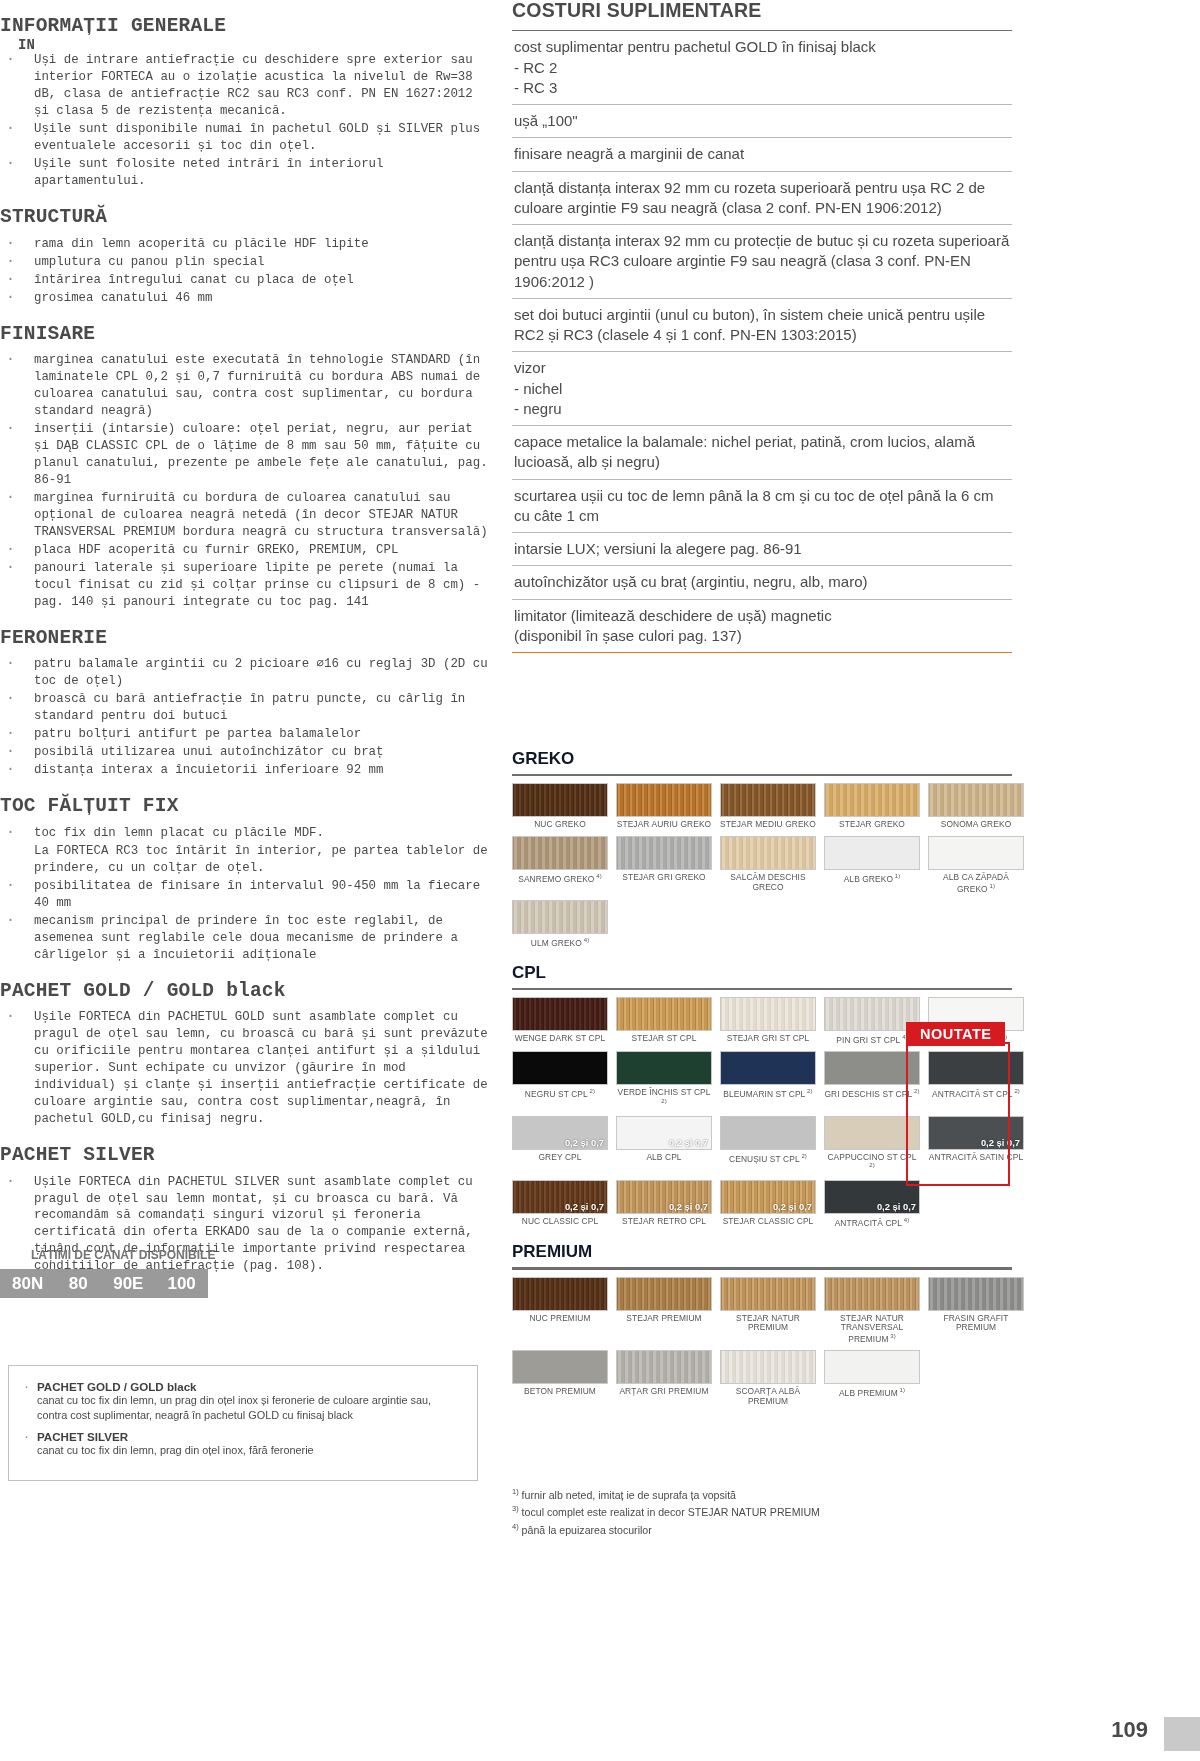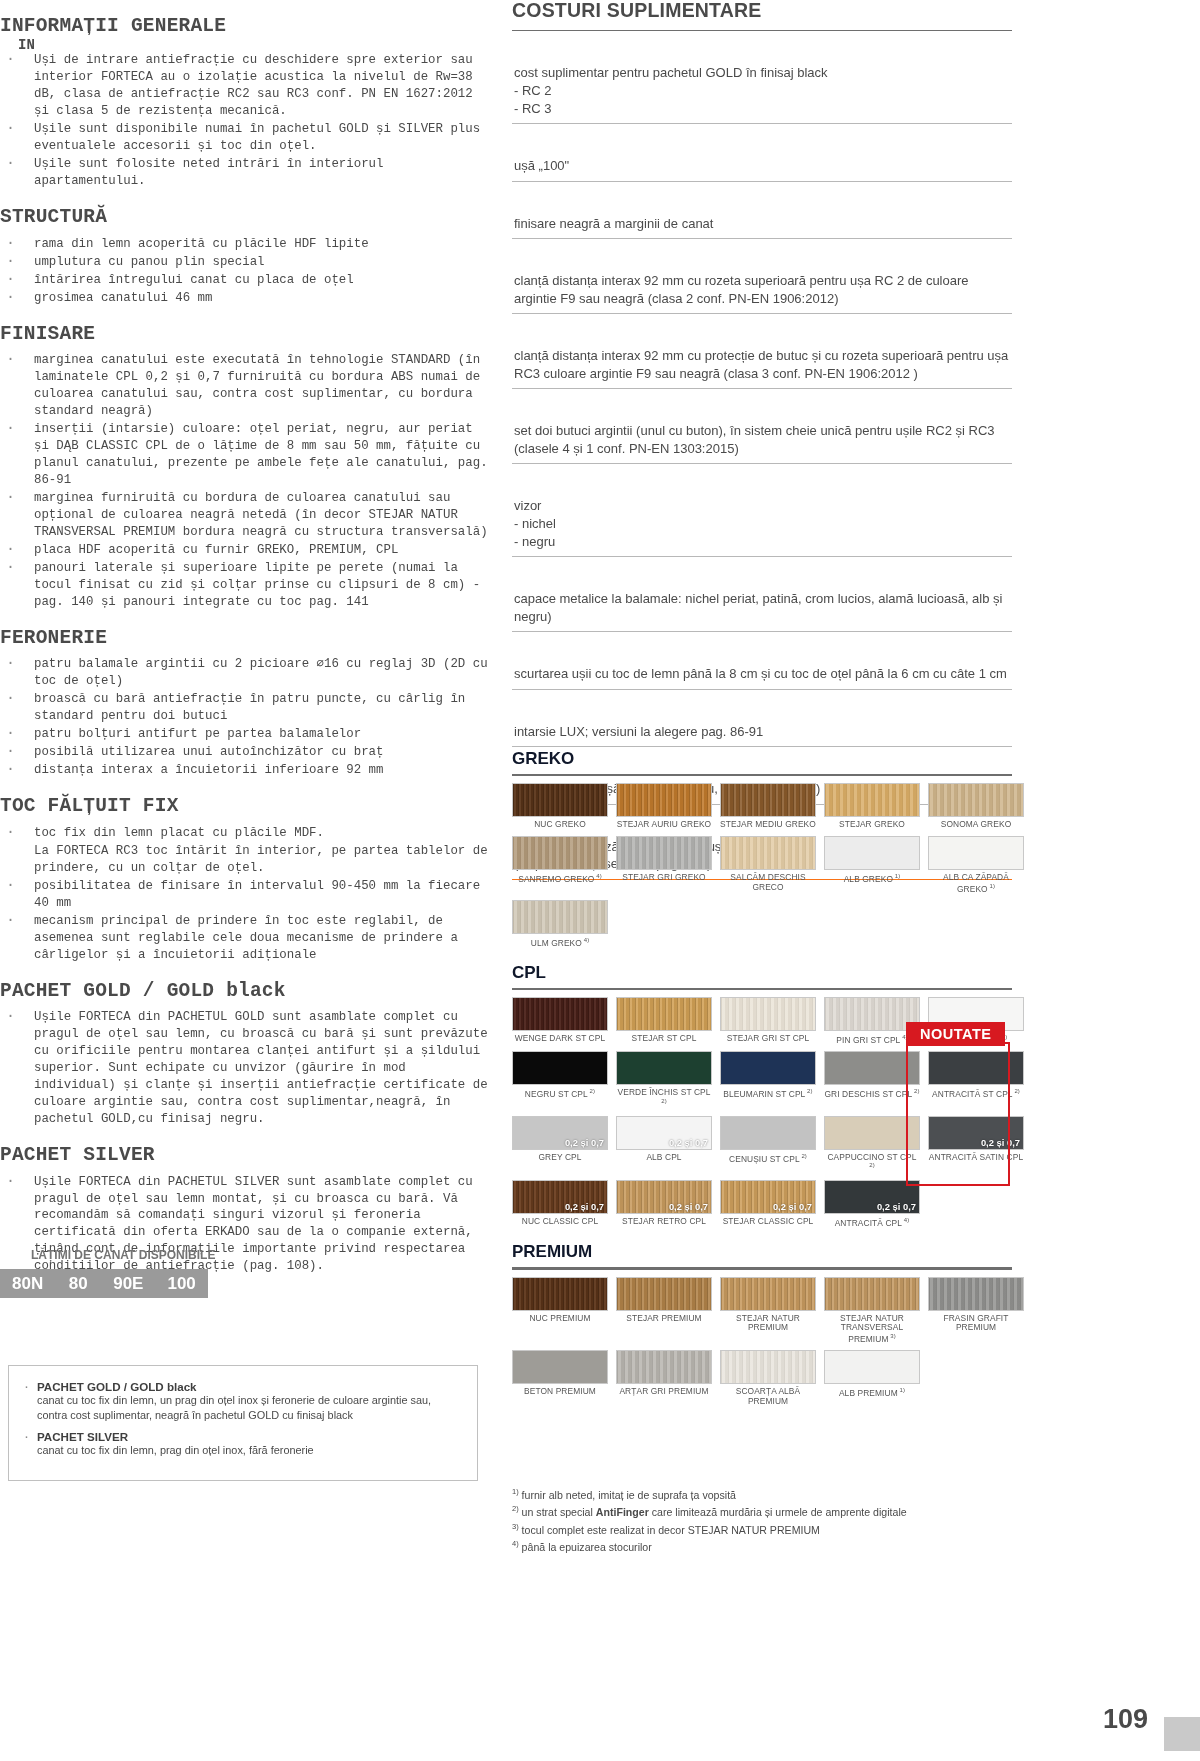--- a/index.html
+++ b/index.html
@@ -34,21 +34,21 @@
     content: "\00B7"; position: absolute; left: 6px; top: -2px;
     font-size: 15px; color: #8a8a8a; line-height: 1.37;
   }
   ul.bl > li.nb:before { content: ""; }
 
   
   .costs { margin-top: 10px; border-top: 1.3px solid #6e6e6e; }
   .costs .row {
     border-bottom: 1px solid #b8b8b8;
     padding: 6px 2px 6px 2px;
-    font-size: 13px; line-height: 1.35; color: #4a4a4a; margin-top: 27px;
+    font-size: 15px; line-height: 1.35; color: #4a4a4a;
   }
   .costs .row:last-child { border-bottom: 1px solid #f97316; }
 
   
   .swgroup { margin-top: 14px; }
   .swgroup h3 {
     font-size: 17px; font-weight: bold; color: #0f172a;
     margin-bottom: 5px;
   }
   .swgroup .rule { height: 2.4px; background: #6e6e6e; margin-bottom: 7px; }
@@ -107,22 +107,22 @@
   .pkbox .d { font-size: 10.9px; line-height: 1.35; color: #4a4a4a; }
 
   
   .notes { position: absolute; left: 512px; top: 1486px; width: 500px; }
   .notes div { font-size: 10.6px; line-height: 1.5; color: #4a4a4a; }
   .notes sup { font-size: 7.5px; }
   .notes b { font-weight: bold; }
 
   
   .pageno {
-    position: absolute; right: 52px; bottom: 26px;
-    font-size: 27px; font-weight: bold; color: #4a4a4a;
+    position: absolute; right: 52px; bottom: 18px;
+    font-size: 22px; font-weight: bold; color: #4a4a4a;
   }
   .spine {
     position: absolute; right: 0px; bottom: 10px;
     width: 36px; height: 34px; background: #c9c9c9;
   }
 </style>
 </head>
 <body>
 
 <div class="page">
@@ -440,20 +440,19 @@
           </div>
         </div>
     </div>
   </div>
 
   <div class="redbox"></div>
   <div class="noutate">NOUTATE</div>
 
   <div class="notes" id="footnotes">
       <div><sup>1)</sup> furnir alb neted, imitaț ie de suprafa ța vopsită</div>
-      <div><sup>2)</sup> un strat special <b>AntiFinger</b> care limitează murdăria și urmele de amprente digitale</div>
       <div><sup>3)</sup> tocul complet este realizat in decor STEJAR NATUR PREMIUM</div>
       <div><sup>4)</sup> până la epuizarea stocurilor</div>
     </div>
 
   <div class="pageno">109</div>
   <div class="spine"></div>
 </div>
 
 </body></html>

